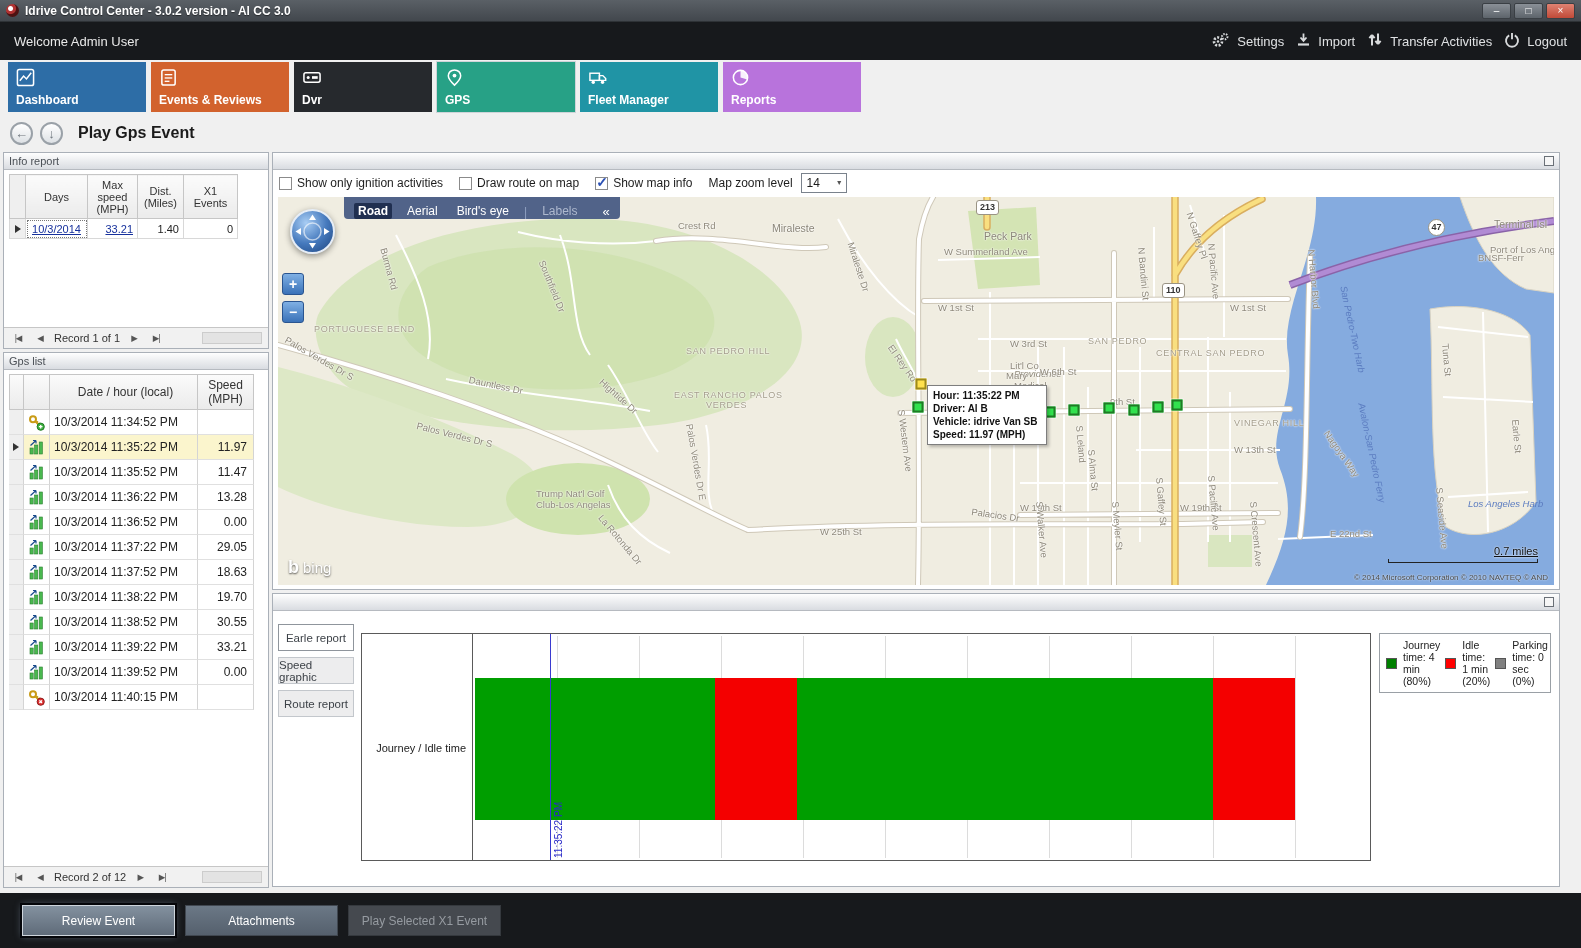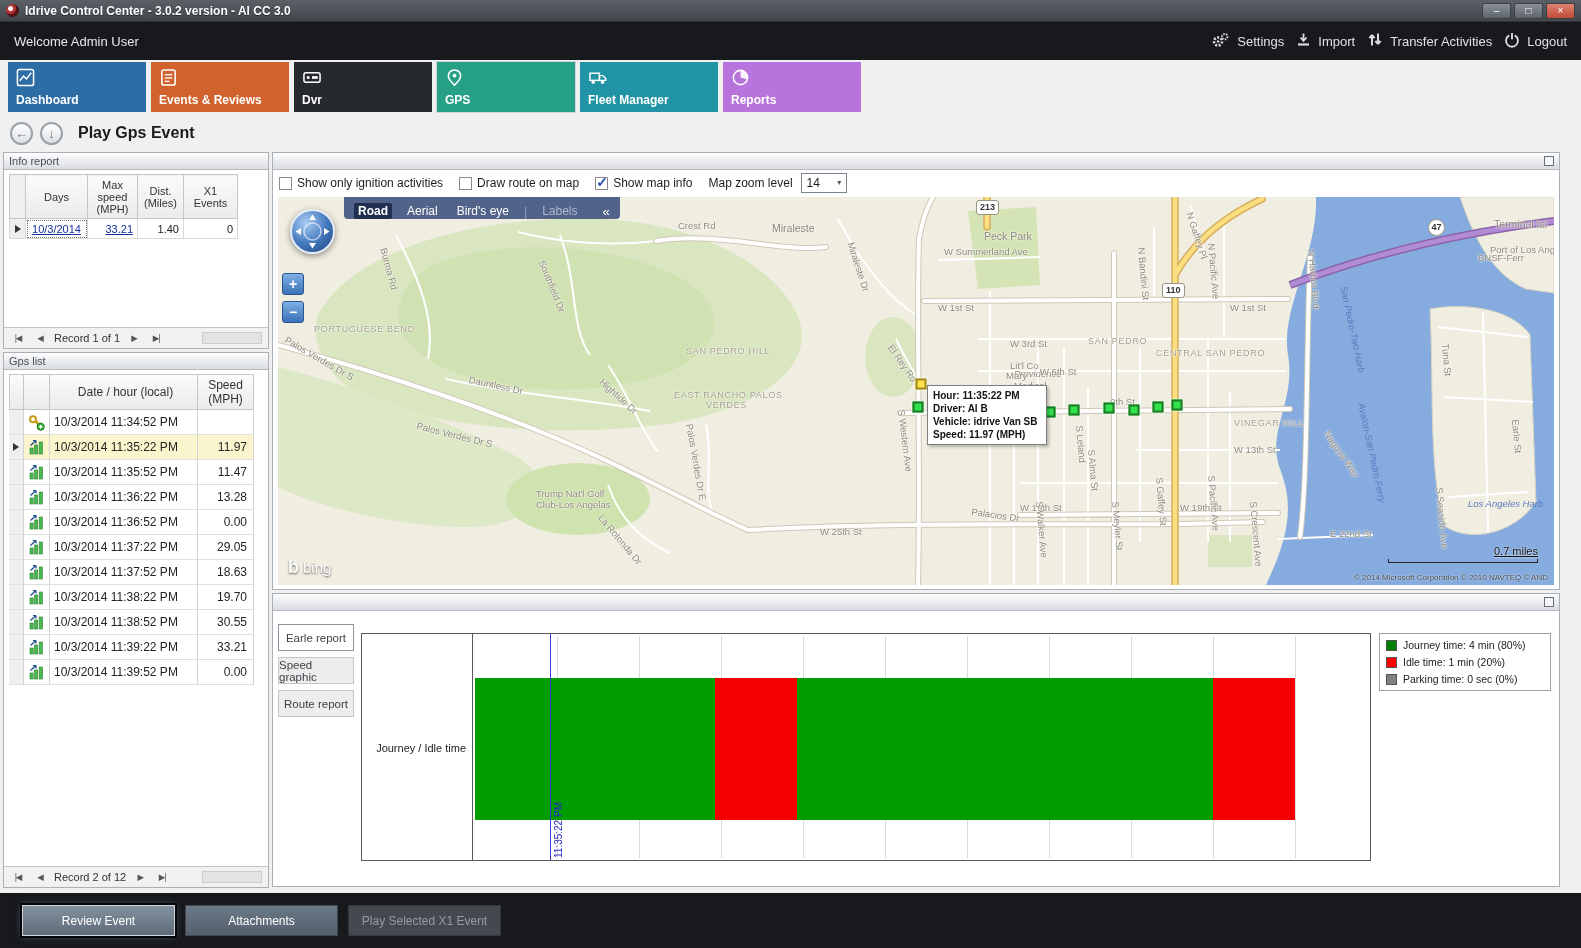--- a/index.html
+++ b/index.html
@@ -106,21 +106,21 @@
 
 .ctab{position:absolute;left:5px;width:76px;height:27px;background:#ededee;border:1px solid #c3c7cc;color:#3d4248;font-size:11.5px;display:flex;align-items:center;justify-content:center;cursor:pointer}
 .ctab.active{background:#fff;border-color:#8f959c}
 .plot{position:absolute;left:88px;top:39px;width:1010px;height:228px;border:1px solid #5a5a5a;background:#fff}
 .axis{position:absolute;left:110px;top:0;bottom:0;width:1px;background:#5a5a5a}
 .gline{position:absolute;top:2px;bottom:2px;width:1px;background:#dcdcdc}
 .bar{position:absolute;left:113px;top:44px;width:820px;height:142px;display:flex;z-index:2}
 .row-label{position:absolute;left:0;top:108px;width:104px;text-align:right;font-size:11px;color:#222}
 .cursor{position:absolute;top:0;bottom:0;width:1px;background:#3a3ad0;z-index:3}
 .cursor-lbl{position:absolute;top:224px;transform:rotate(-90deg);transform-origin:0 0;font-size:10px;color:#2a2ac8;white-space:nowrap;z-index:4}
-.legend{position:absolute;left:1106px;top:39px;width:172px;border:1px solid #9aa0a6;background:#fff;padding:5px 6px;display:flex;flex-direction:column;gap:5px;font-size:10.5px;color:#222}
+.legend{position:absolute;left:1106px;top:39px;width:172px;border:1px solid #9aa0a6;background:#fff;padding:5px 6px;display:flex;flex-direction:row;gap:5px;font-size:10.5px;color:#222}
 .leg-row{display:flex;align-items:center;gap:6px}
 .leg-sq{width:11px;height:11px;border:1px solid #555;flex:none}
 
 
 .footer{position:absolute;left:0;right:0;bottom:0;height:55px;background:#17191c;display:flex;align-items:center;gap:10px;padding-left:22px}
 .f-btn{width:153px;height:31px;color:#fff;font-size:12px;display:flex;align-items:center;justify-content:center;cursor:pointer}
 .f-btn.focused{background:linear-gradient(#83919f,#5f6b79);border:1px solid #ced5dc;box-shadow:0 0 0 2px #05060a,0 0 7px rgba(160,185,210,.5)}
 .f-btn.normal{background:linear-gradient(#6b7886,#55606d);border:1px solid #404750}
 .f-btn.disabled{background:#45494f;color:#969ba1;border:1px solid #35393e}
 </style>
@@ -418,20 +418,33 @@
             <div class="gc gicon">
               <svg width="16" height="16" viewBox="0 0 16 16">
                 <rect x="1" y="9" width="3.2" height="6" fill="#49b84f" stroke="#2b7f31" stroke-width=".6"></rect>
                 <rect x="5.6" y="6" width="3.2" height="9" fill="#49b84f" stroke="#2b7f31" stroke-width=".6"></rect>
                 <rect x="10.2" y="3" width="3.2" height="12" fill="#49b84f" stroke="#2b7f31" stroke-width=".6"></rect>
                 <path d="M1.5,6.5 L7,1.5 M7,1.5 h-3 M7,1.5 v3" stroke="#184a8c" stroke-width="1.2" fill="none"></path>
               </svg>
             </div>
             <div class="gc gtime">10/3/2014 11:39:52 PM</div>
             <div class="gc gspeed">0.00</div>
+          </div>
+          <div class="grow">
+            <div class="gc gsel"></div>
+            <div class="gc gicon">
+              <svg width="17" height="17" viewBox="0 0 17 17">
+                <circle cx="5" cy="5.2" r="3" fill="none" stroke="#c99b16" stroke-width="2"></circle>
+                <path d="M7.2,7.4 L12,12.2 M10.4,10.6 L12.2,8.8 M8.6,8.8 L10,7.4" stroke="#c99b16" stroke-width="1.8" fill="none"></path>
+                <circle cx="12.7" cy="12.7" r="3.6" fill="#e03131" stroke="#8f1d1d"></circle>
+                <path d="M11.4,11.4 l2.6,2.6 M14,11.4 l-2.6,2.6" stroke="#fff" stroke-width="1.3"></path>
+              </svg>
+            </div>
+            <div class="gc gtime">10/3/2014 11:40:15 PM</div>
+            <div class="gc gspeed"></div>
           </div>
         </div>
     </div>
     <div class="recnav">
       <span class="recbtn">|◀</span>
       <span class="recbtn">◀</span>
       <span>Record 2 of 12</span>
       <span class="recbtn">▶</span>
       <span class="recbtn">▶|</span>
       <span class="scrollstub"></span>

